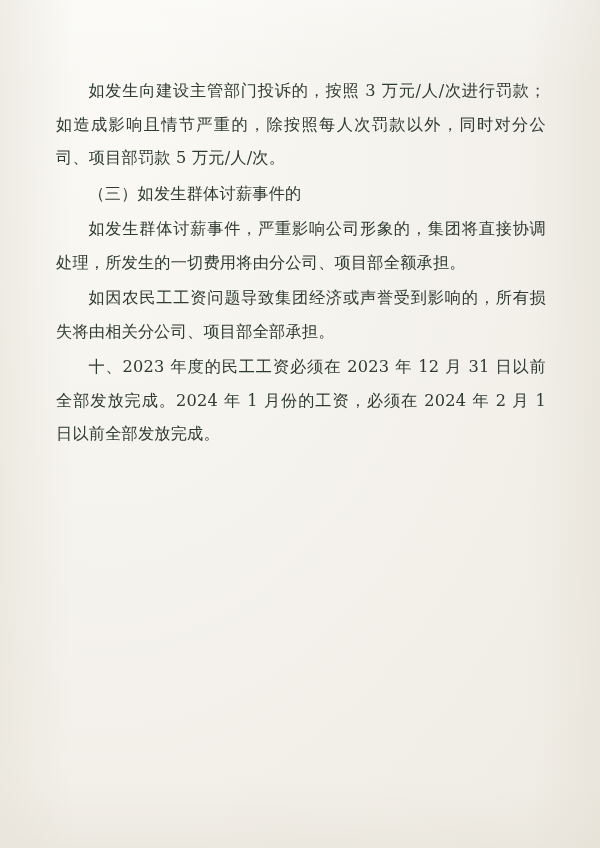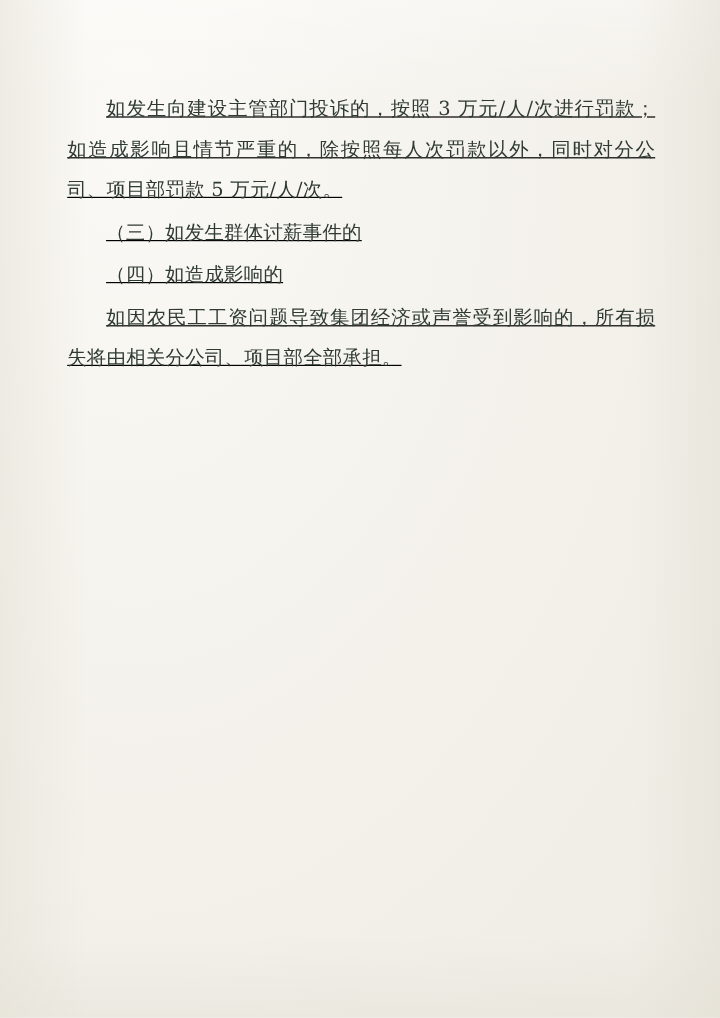--- a/index.html
+++ b/index.html
@@ -15,21 +15,20 @@
   }
   
   .page {
     position: relative;
     width: 600px;
     height: 848px;
     background:
       radial-gradient(ellipse at 18% 12%, #faf9f5 0%, #f4f2ec 45%, #efece4 100%);
     box-sizing: border-box;
     padding: 74px 54px 40px 56px;
-    text-decoration: underline;
   }
   .page::after {
     
     content: "";
     position: absolute;
     inset: 0;
     pointer-events: none;
     background:
       linear-gradient(to right, rgba(230,226,215,0.55) 0%, rgba(255,255,255,0) 12%, rgba(255,255,255,0) 88%, rgba(226,222,211,0.5) 100%),
       linear-gradient(to bottom, rgba(255,255,255,0.35) 0%, rgba(255,255,255,0) 10%, rgba(255,255,255,0) 92%, rgba(228,224,214,0.45) 100%);
@@ -61,22 +60,23 @@
 </head>
 <body>
 
 <div class="page">
   <div class="doc-body">
 
     <p class="para">如发生向建设主管部门投诉的，按照 3 万元/人/次进行罚款；如造成影响且情节严重的，除按照每人次罚款以外，同时对分公司、项目部罚款 5 万元/人/次。</p>
 
     <p class="para sub-head">（三）如发生群体讨薪事件的</p>
 
+    <p class="para">如发生群体讨薪事件，严重影响公司形象的，集团将直接协调处理，所发生的一切费用将由分公司、项目部全额承担。</p>
 
-    <p class="para sub-head">（四）如造成影响的</p>
 
     <p class="para">如因农民工工资问题导致集团经济或声誉受到影响的，所有损失将由相关分公司、项目部全部承担。</p>
 
+    <p class="para">十、2023 年度的民工工资必须在 2023 年 12 月 31 日以前全部发放完成。2024 年 1 月份的工资，必须在 2024 年 2 月 1 日以前全部发放完成。</p>
 
 
 
   </div>
 </div>
 
 </body></html>

